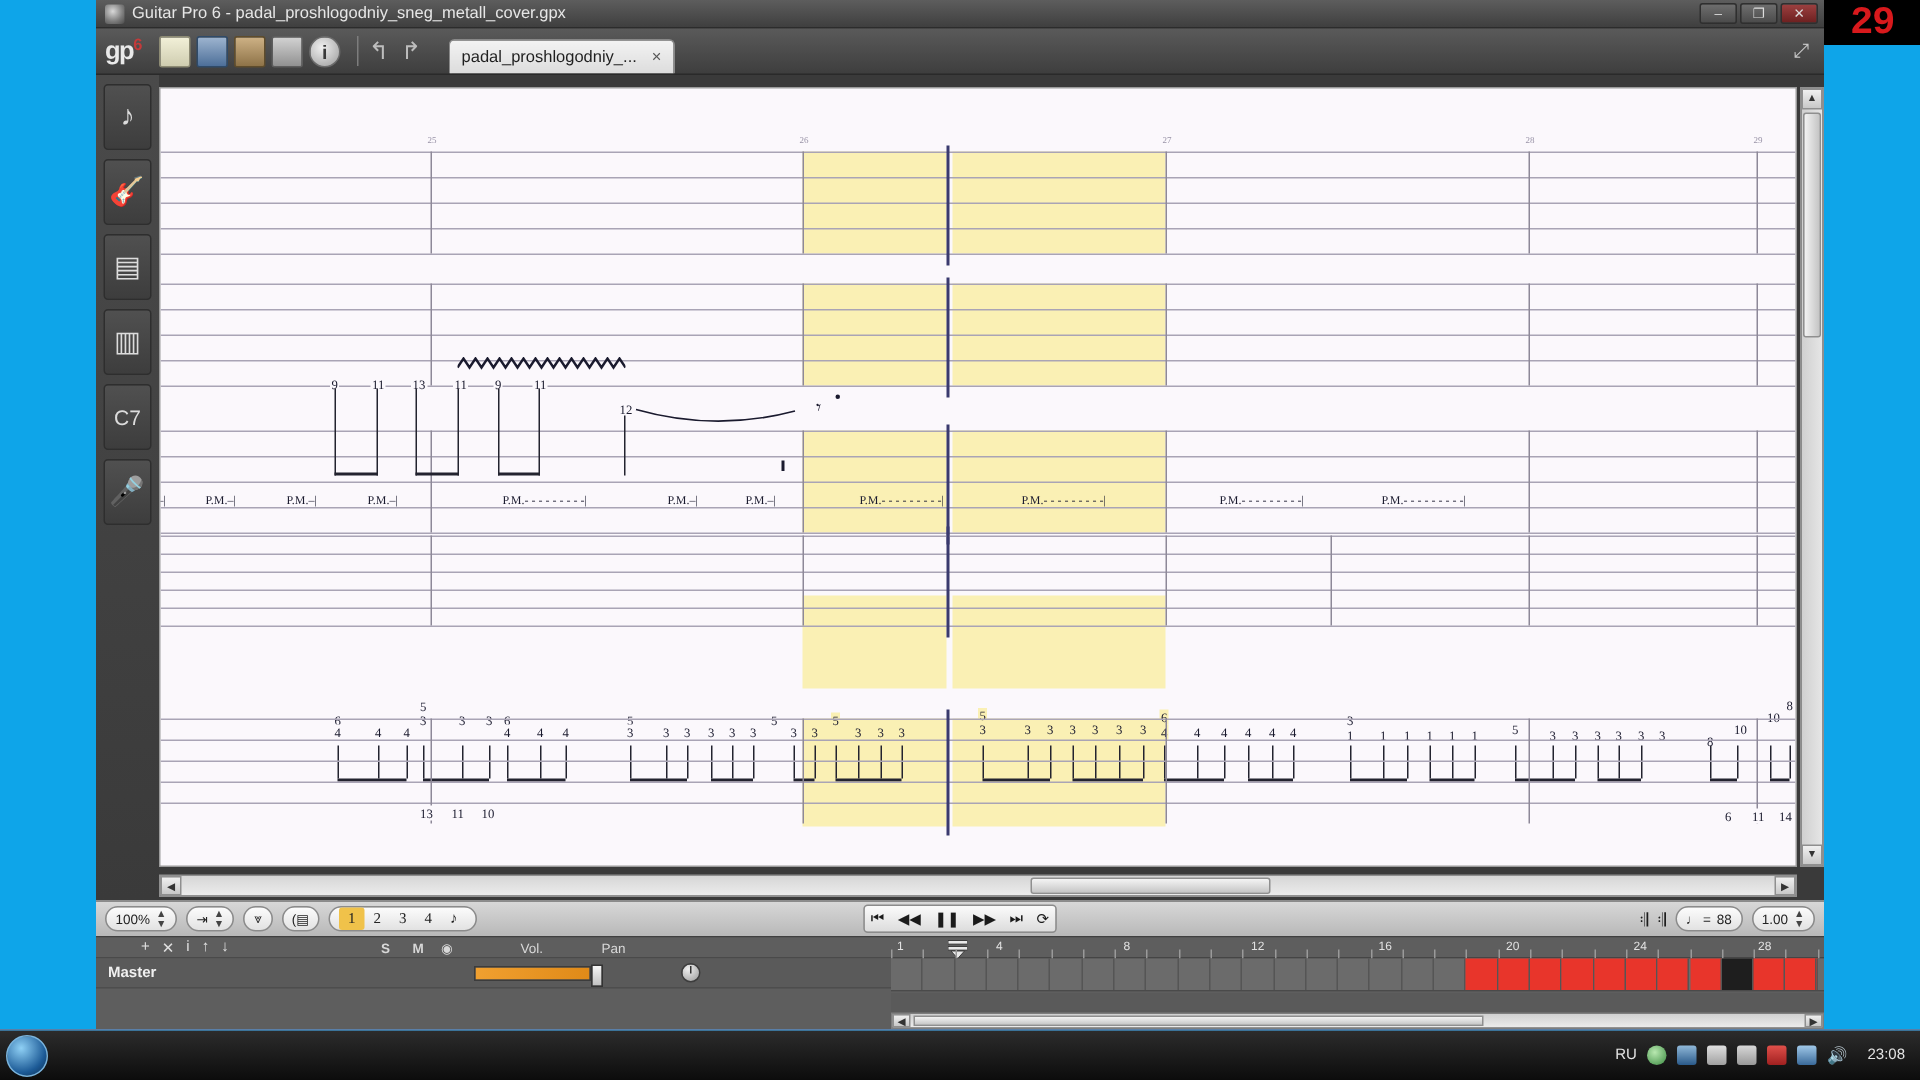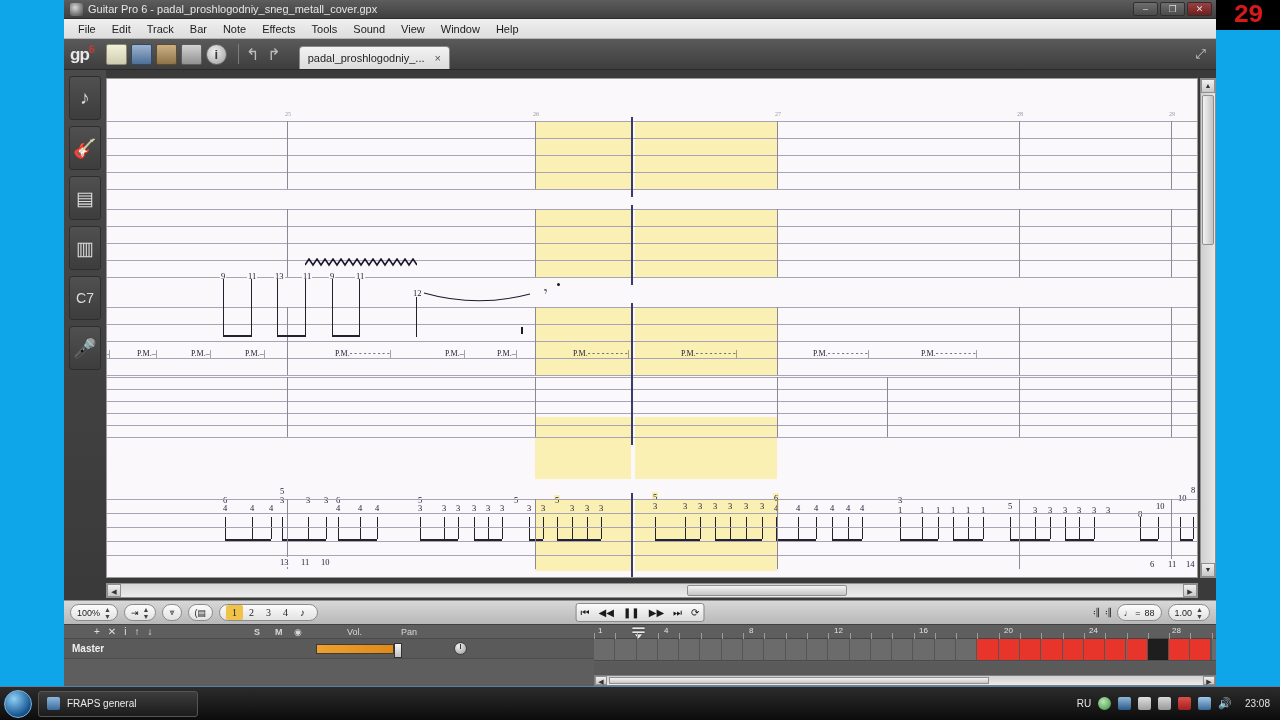--- a/index.html
+++ b/index.html
@@ -286,33 +286,20 @@
     <div class="titlebar">
       <div class="title-ico"></div>
       <div class="title-text">Guitar Pro 6 - padal_proshlogodniy_sneg_metall_cover.gpx</div>
       <div class="winbtns">
         <div class="winbtn">–</div>
         <div class="winbtn">❐</div>
         <div class="winbtn close">✕</div>
       </div>
     </div>
 
-    <div class="menubar">
-      <div class="menuitem">File</div>
-      <div class="menuitem">Edit</div>
-      <div class="menuitem">Track</div>
-      <div class="menuitem">Bar</div>
-      <div class="menuitem">Note</div>
-      <div class="menuitem">Effects</div>
-      <div class="menuitem">Tools</div>
-      <div class="menuitem">Sound</div>
-      <div class="menuitem">View</div>
-      <div class="menuitem">Window</div>
-      <div class="menuitem">Help</div>
-    </div>
 
     <div class="toolbar">
       <div class="gplogo"><span>gp</span><sup>6</sup></div>
       <div class="tb-ico new"></div>
       <div class="tb-ico open"></div>
       <div class="tb-ico save"></div>
       <div class="tb-ico print"></div>
       <div class="tb-ico info">i</div>
       <div class="tb-sep"></div>
       <div class="tb-arrow">↰</div>
@@ -779,24 +766,20 @@
         </div>
       </div>
     </div>
 
   </div>
 
   <div class="fraps">29</div>
 
   <div class="taskbar">
     <div class="startorb"></div>
-    <div class="tbtn">
-      <span class="tb-sq" style="background:linear-gradient(#8fb8e0,#3a6a9a);"></span>
-      <span>FRAPS general</span>
-    </div>
 
     <div class="tray">
       <span>RU</span>
       <span class="tray-sq" style="background:radial-gradient(circle at 40% 35%,#b8e8b0,#3a8a40);border-radius:50%;"></span>
       <span class="tray-sq" style="background:linear-gradient(#90b8d8,#2a5a8a);"></span>
       <span class="tray-sq" style="background:linear-gradient(#e0e0e0,#a0a0a0);"></span>
       <span class="tray-sq" style="background:linear-gradient(#d8d8d8,#989898);"></span>
       <span class="tray-sq" style="background:linear-gradient(#e0504a,#a02020);"></span>
       <span class="tray-sq" style="background:linear-gradient(#a0c8e8,#3a6a9a);"></span>
       <span class="tray-ic">🔊</span>

